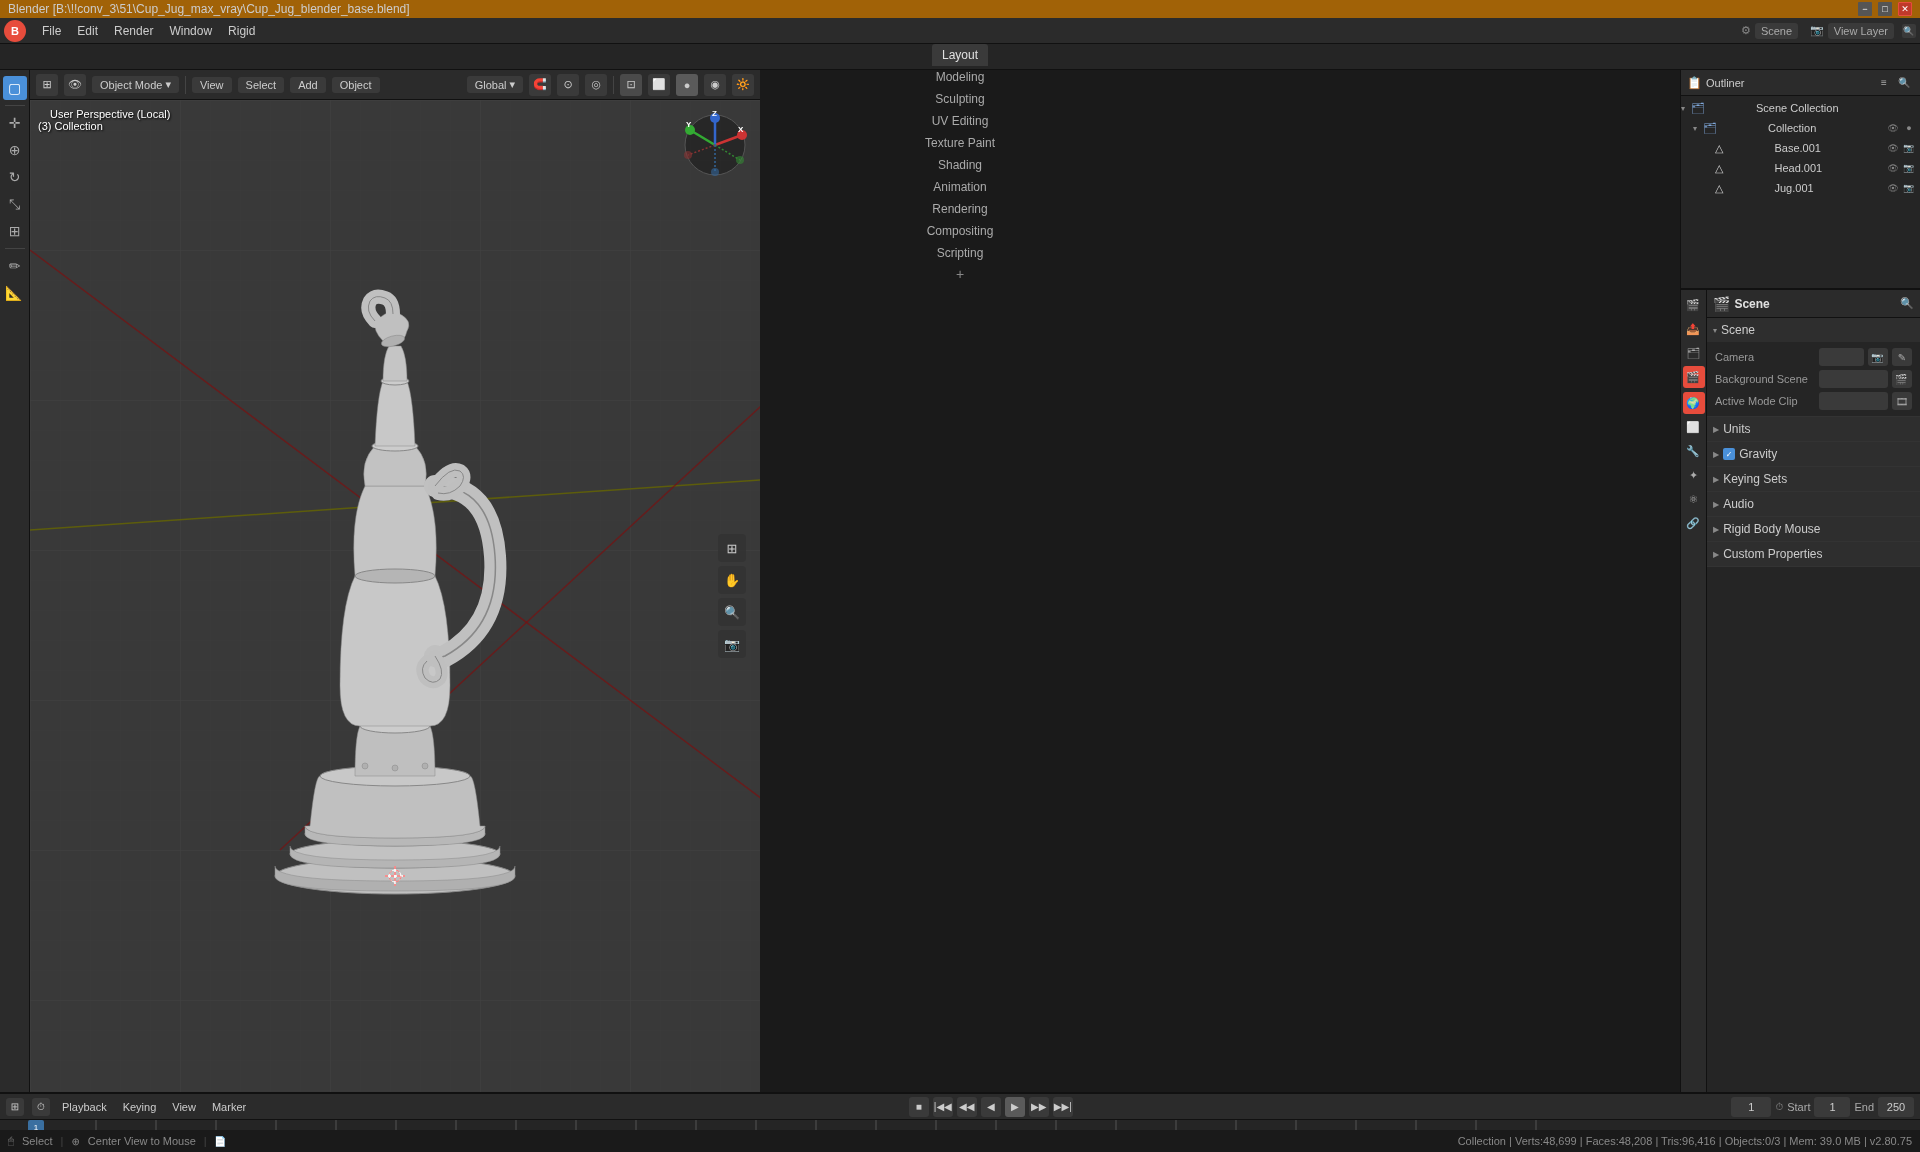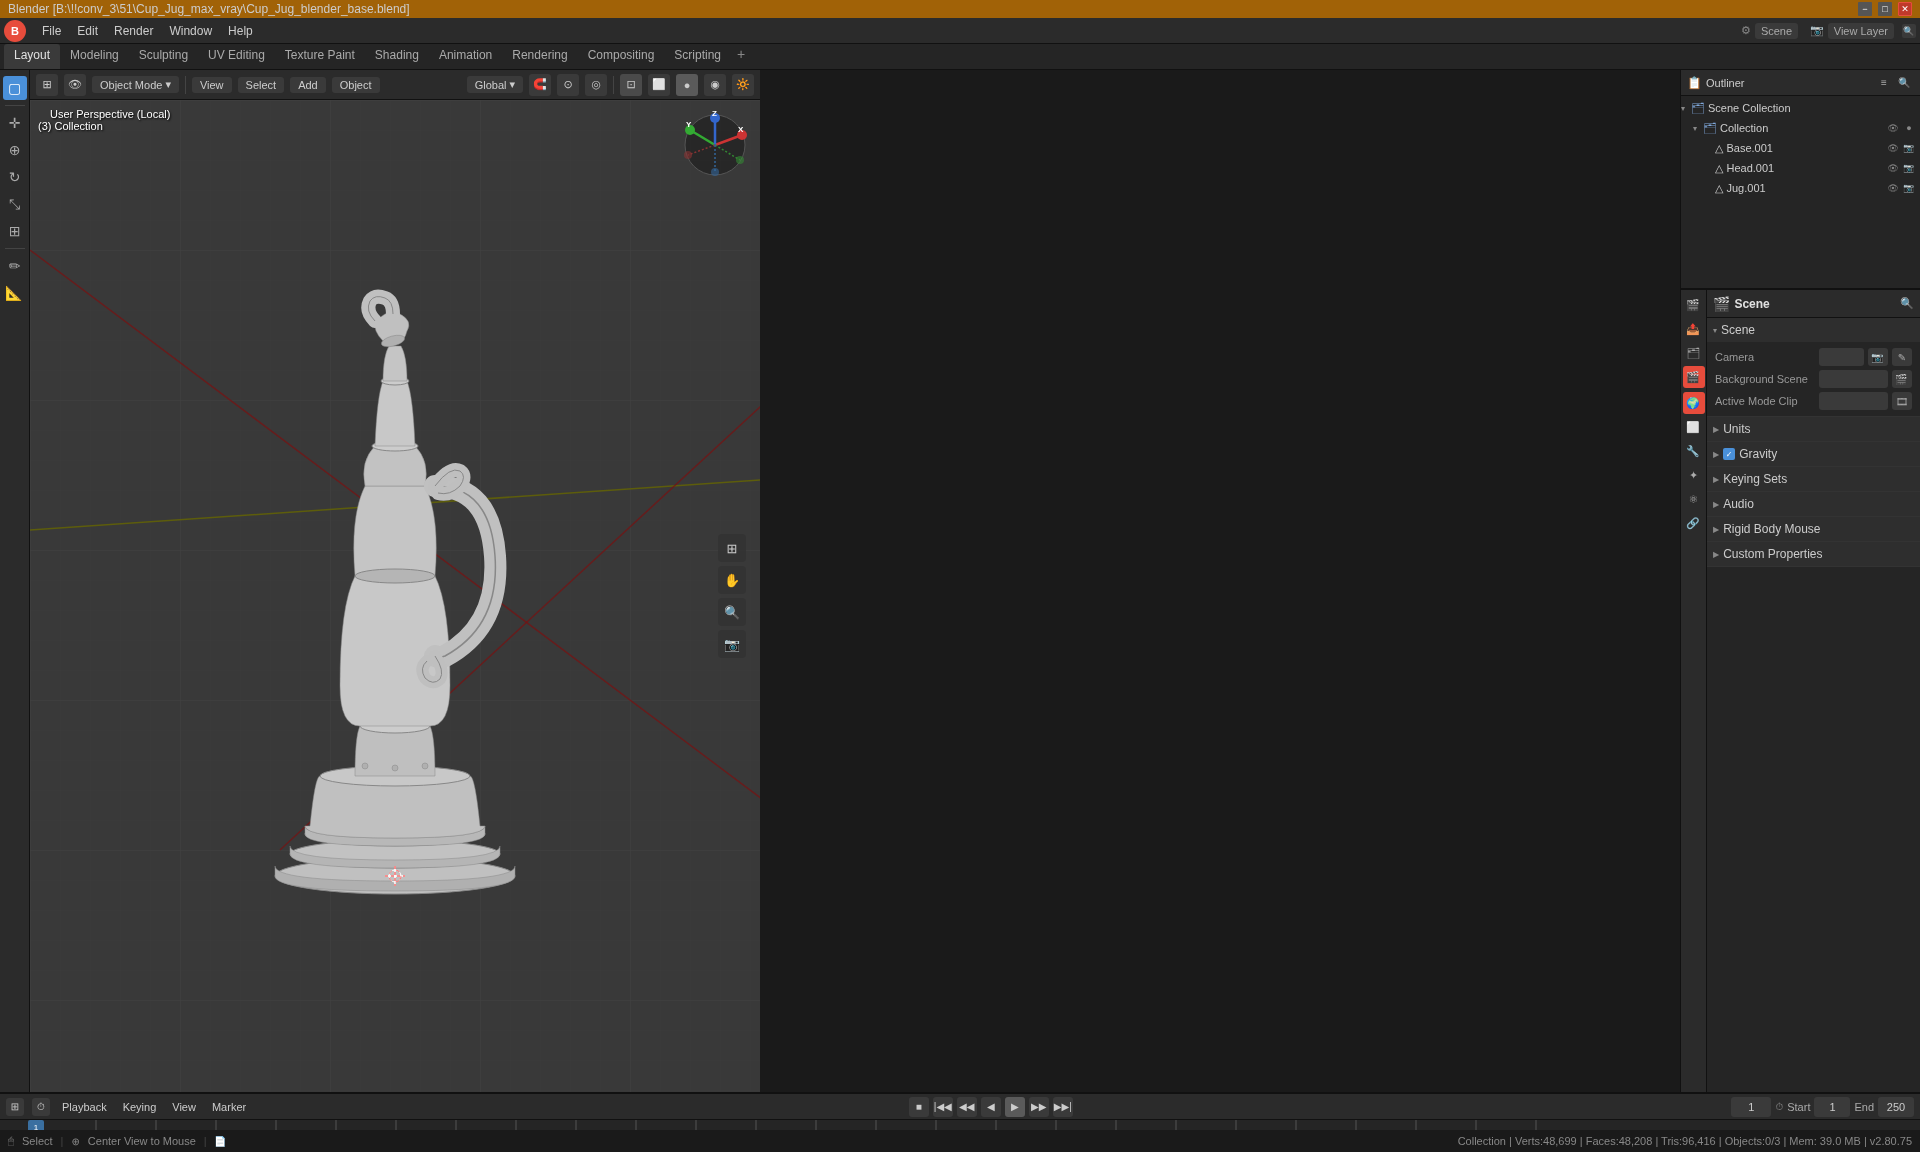--- a/index.html
+++ b/index.html
@@ -95,25 +95,27 @@
       background: #3a3a3a;
       border-radius: 3px;
     }
 
     
     #workspace-tabs {
       width: 100%;
       height: 26px;
       background: #252525;
       display: flex;
-      padding: 0 4px;
+      align-items: center;
+      padding: 0 19px;
       position: absolute;
       top: 44px;
       z-index: 99;
       border-bottom: 1px solid #111;
+      flex-direction: column;
     }
     .ws-tab {
       padding: 4px 10px;
       color: #aaa;
       font-size: 12px;
       cursor: pointer;
       border-radius: 3px 3px 0 0;
       white-space: nowrap;
     }
     .ws-tab.active { color: #e0e0e0; background: #3a3a3a; }
@@ -308,20 +310,21 @@
       flex-shrink: 0;
     }
     .outliner-icon {
       font-size: 11px;
       margin-right: 3px;
       flex-shrink: 0;
     }
     .outliner-name {
       font-size: 11px;
       flex: 1;
+      margin-left: 48px;
     }
     .outliner-actions {
       display: flex;
       gap: 2px;
     }
     .outliner-action-btn {
       width: 14px;
       height: 14px;
       font-size: 9px;
       display: flex;
@@ -599,21 +602,21 @@
     <div class="title-btn close">✕</div>
   </div>
 </div>
 
 <div id="menu-bar">
   <div class="menu-logo">B</div>
   <div class="menu-item">File</div>
   <div class="menu-item">Edit</div>
   <div class="menu-item">Render</div>
   <div class="menu-item">Window</div>
-  <div class="menu-item">Help</div>
+  <div class="menu-item">Rigid</div>
   <div class="menu-spacer"></div>
   <div class="menu-right">
     <span style="font-size:11px;color:#888;">⚙</span>
     <div class="menu-scene-label">Scene</div>
     <span style="font-size:11px;color:#888;margin-left:8px;">📷</span>
     <div class="menu-scene-label">View Layer</div>
     <span style="width:14px;height:14px;background:#3a3a3a;border-radius:2px;display:inline-flex;align-items:center;justify-content:center;font-size:9px;color:#aaa;cursor:pointer;margin-left:4px;">🔍</span>
   </div>
 </div>
 

